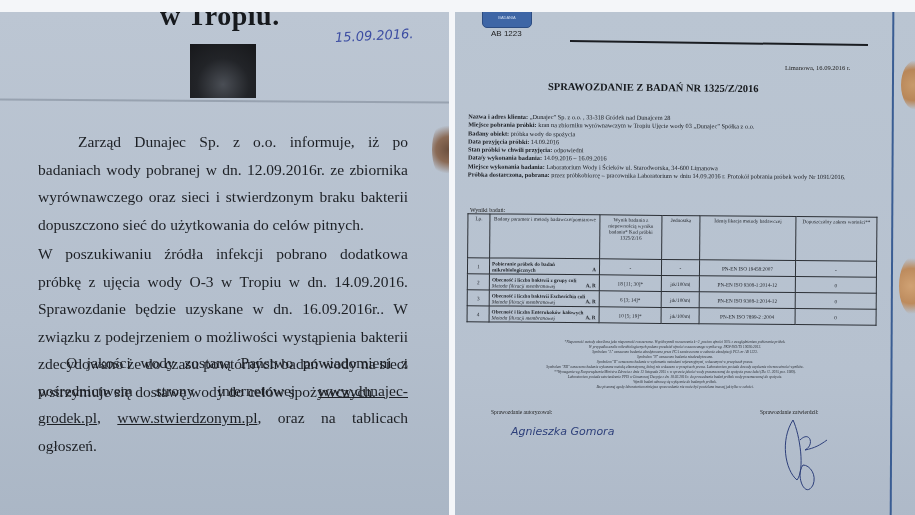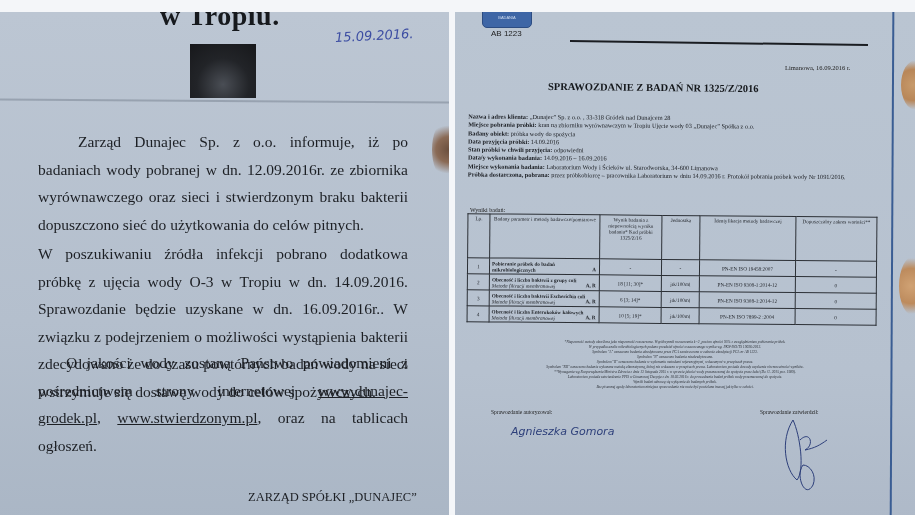--- a/index.html
+++ b/index.html
@@ -54,21 +54,20 @@
 <div id="left" class="panel">
   <div class="l-title">w Tropiu.</div>
   <div class="l-photo"></div>
   <div class="l-handdate">15.09.2016.</div>
   <div class="l-fold"></div>
   <p class="l-text l-p1">Zarząd Dunajec Sp. z o.o. informuje, iż po badaniach wody pobranej w dn. 12.09.2016r. ze zbiornika wyrównawczego oraz sieci i stwierdzonym braku bakterii dopuszczono sieć do użytkowania do celów pitnych.</p>
   <p class="l-text l-p2">W poszukiwaniu źródła infekcji pobrano dodatkowa próbkę z ujęcia wody O-3 w Tropiu w dn. 14.09.2016. Sprawozdanie będzie uzyskane w dn. 16.09.2016r..  W związku z podejrzeniem o możliwości wystąpienia bakterii zdecydowano że  do czasu powtórnych badań wody na sieci wstrzymuje się dostawę wody do celów spożywczych.</p>
   <p class="l-text l-p3">
     <span>O jakości wody zostaną Państwo powiadomieni z pośrednictwem strony internetowej </span><a class="lnk">www.dunajec-grodek.pl</a><span>, </span><a class="lnk">www.stwierdzonym.pl</a><span>, oraz na tablicach ogłoszeń.</span>
   </p>
-  <div class="l-sign">ZARZĄD SPÓŁKI „DUNAJEC”</div>
   <div class="thumb-l"></div>
 </div>
 
 <div id="right" class="panel">
   <div class="r-logo">
       <span>BADANIA</span>
     </div>
   <div class="r-ab">AB 1223</div>
   <div class="r-hline"></div>
   <div class="r-place">Limanowa, 16.09.2016 r.</div>

